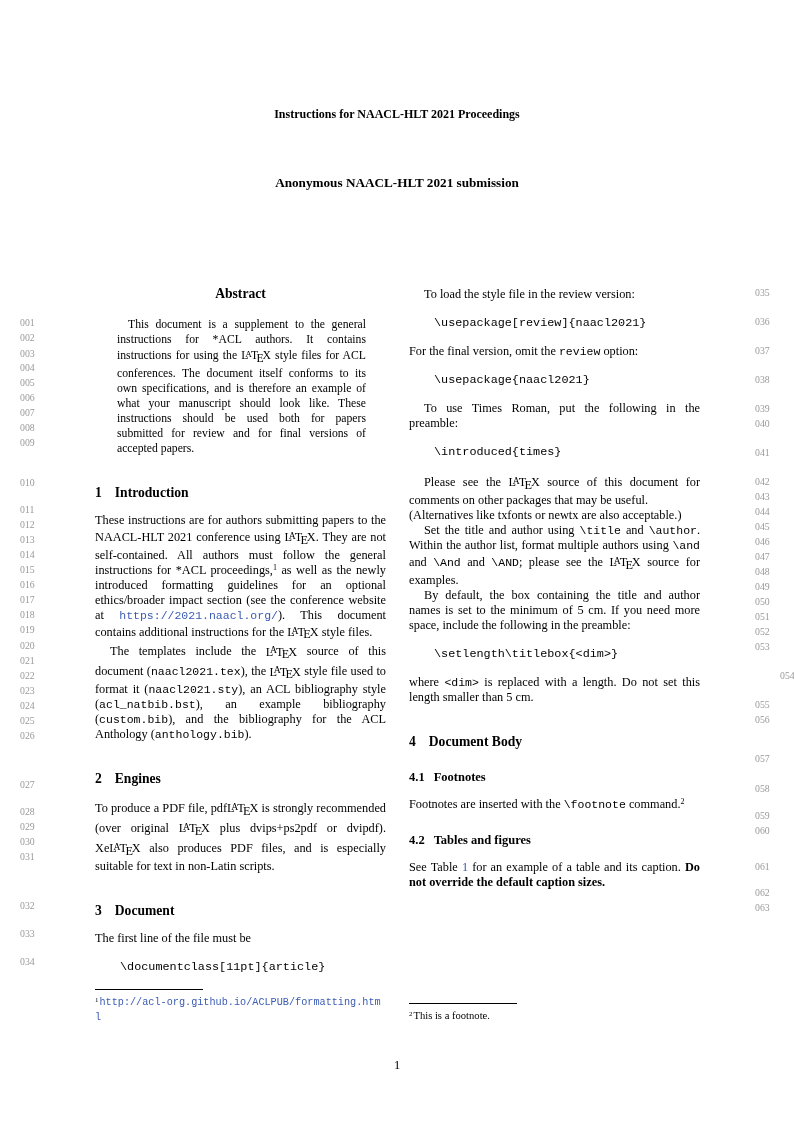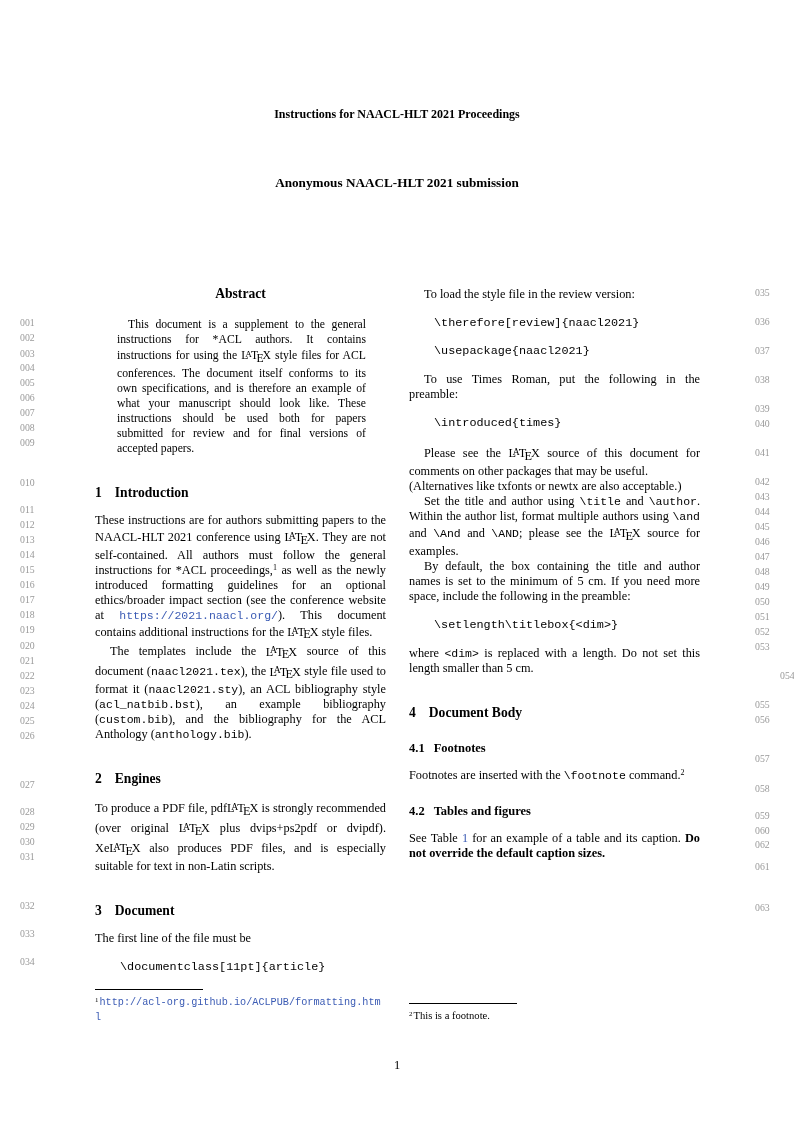--- a/index.html
+++ b/index.html
@@ -149,21 +149,21 @@
       <span class="lineno" style="top: 626px;">052</span>
       <span class="lineno" style="top: 641px;">053</span>
       <span class="lineno" style="top: 670px; margin-left: 25px;">054</span>
       <span class="lineno" style="top: 699px;">055</span>
       <span class="lineno" style="top: 714px;">056</span>
       <span class="lineno" style="top: 753px;">057</span>
       <span class="lineno" style="top: 783px;">058</span>
       <span class="lineno" style="top: 810px;">059</span>
       <span class="lineno" style="top: 825px;">060</span>
       <span class="lineno" style="top: 861px;">061</span>
-      <span class="lineno" style="top: 839px;">062</span>
+      <span class="lineno" style="top: 887px;">062</span>
       <span class="lineno" style="top: 902px;">063</span>
     </div>
 
   <div class="title">Instructions for NAACL-HLT 2021 Proceedings</div>
   <div class="author">Anonymous NAACL-HLT 2021 submission</div>
 
   <div class="col col-left">
     <div>
         <div class="abstract-title">Abstract</div>
         <p class="abstract-para"><span class="seg-t">This document is a supplement to the general instructions for *ACL authors. It contains instructions for using the </span><span class="latex"><span>L</span><span class="lx-up">A</span><span>T</span><span class="lx-dn">E</span><span>X</span></span><span class="seg-t"> style files for ACL conferences. The document itself conforms to its own specifications, and is therefore an example of what your manuscript should look like. These instructions should be used both for papers submitted for review and for final versions of accepted papers.</span></p>
@@ -178,21 +178,22 @@
       </div>
     <div class="footnotes fn-left">
       <div class="fnrule"></div>
     <p class="footnote"><sup>1</sup><span class="seg-l">http://acl-org.github.io/ACLPUB/formatting.html</span></p>
       </div>
   </div>
 
   <div class="col col-right">
     <div>
         <p class="para indent"><span class="seg-t">To load the style file in the review version:</span></p>
-        <div class="codeblock">\therefore[review]{naacl2021}</div>
+        <div class="codeblock">\usepackage[review]{naacl2021}</div>
+        <p class="para"><span class="seg-t">For the final version, omit the </span><span class="seg-c">review</span><span class="seg-t"> option:</span></p>
         <div class="codeblock">\usepackage{naacl2021}</div>
         <p class="para indent"><span class="seg-t">To use Times Roman, put the following in the preamble:</span></p>
         <div class="codeblock">\introduced{times}</div>
         <p class="para indent"><span class="seg-t">Please see the </span><span class="latex"><span>L</span><span class="lx-up">A</span><span>T</span><span class="lx-dn">E</span><span>X</span></span><span class="seg-t"> source of this document for comments on other packages that may be useful.</span></p>
         <p class="para"><span class="seg-t">(Alternatives like txfonts or newtx are also acceptable.)</span></p>
         <p class="para indent"><span class="seg-t">Set the title and author using </span><span class="seg-c">\title</span><span class="seg-t"> and </span><span class="seg-c">\author</span><span class="seg-t">. Within the author list, format multiple authors using </span><span class="seg-c">\and</span><span class="seg-t"> and </span><span class="seg-c">\And</span><span class="seg-t"> and </span><span class="seg-c">\AND</span><span class="seg-t">; please see the </span><span class="latex"><span>L</span><span class="lx-up">A</span><span>T</span><span class="lx-dn">E</span><span>X</span></span><span class="seg-t"> source for examples.</span></p>
         <p class="para indent"><span class="seg-t">By default, the box containing the title and author names is set to the minimum of 5 cm. If you need more space, include the following in the preamble:</span></p>
         <div class="codeblock">\setlength\titlebox{&lt;dim&gt;}</div>
         <p class="para"><span class="seg-t">where </span><span class="seg-c">&lt;dim&gt;</span><span class="seg-t"> is replaced with a length. Do not set this length smaller than 5 cm.</span></p>
         <div class="section"><span class="secnum">4</span><span>Document Body</span></div>

